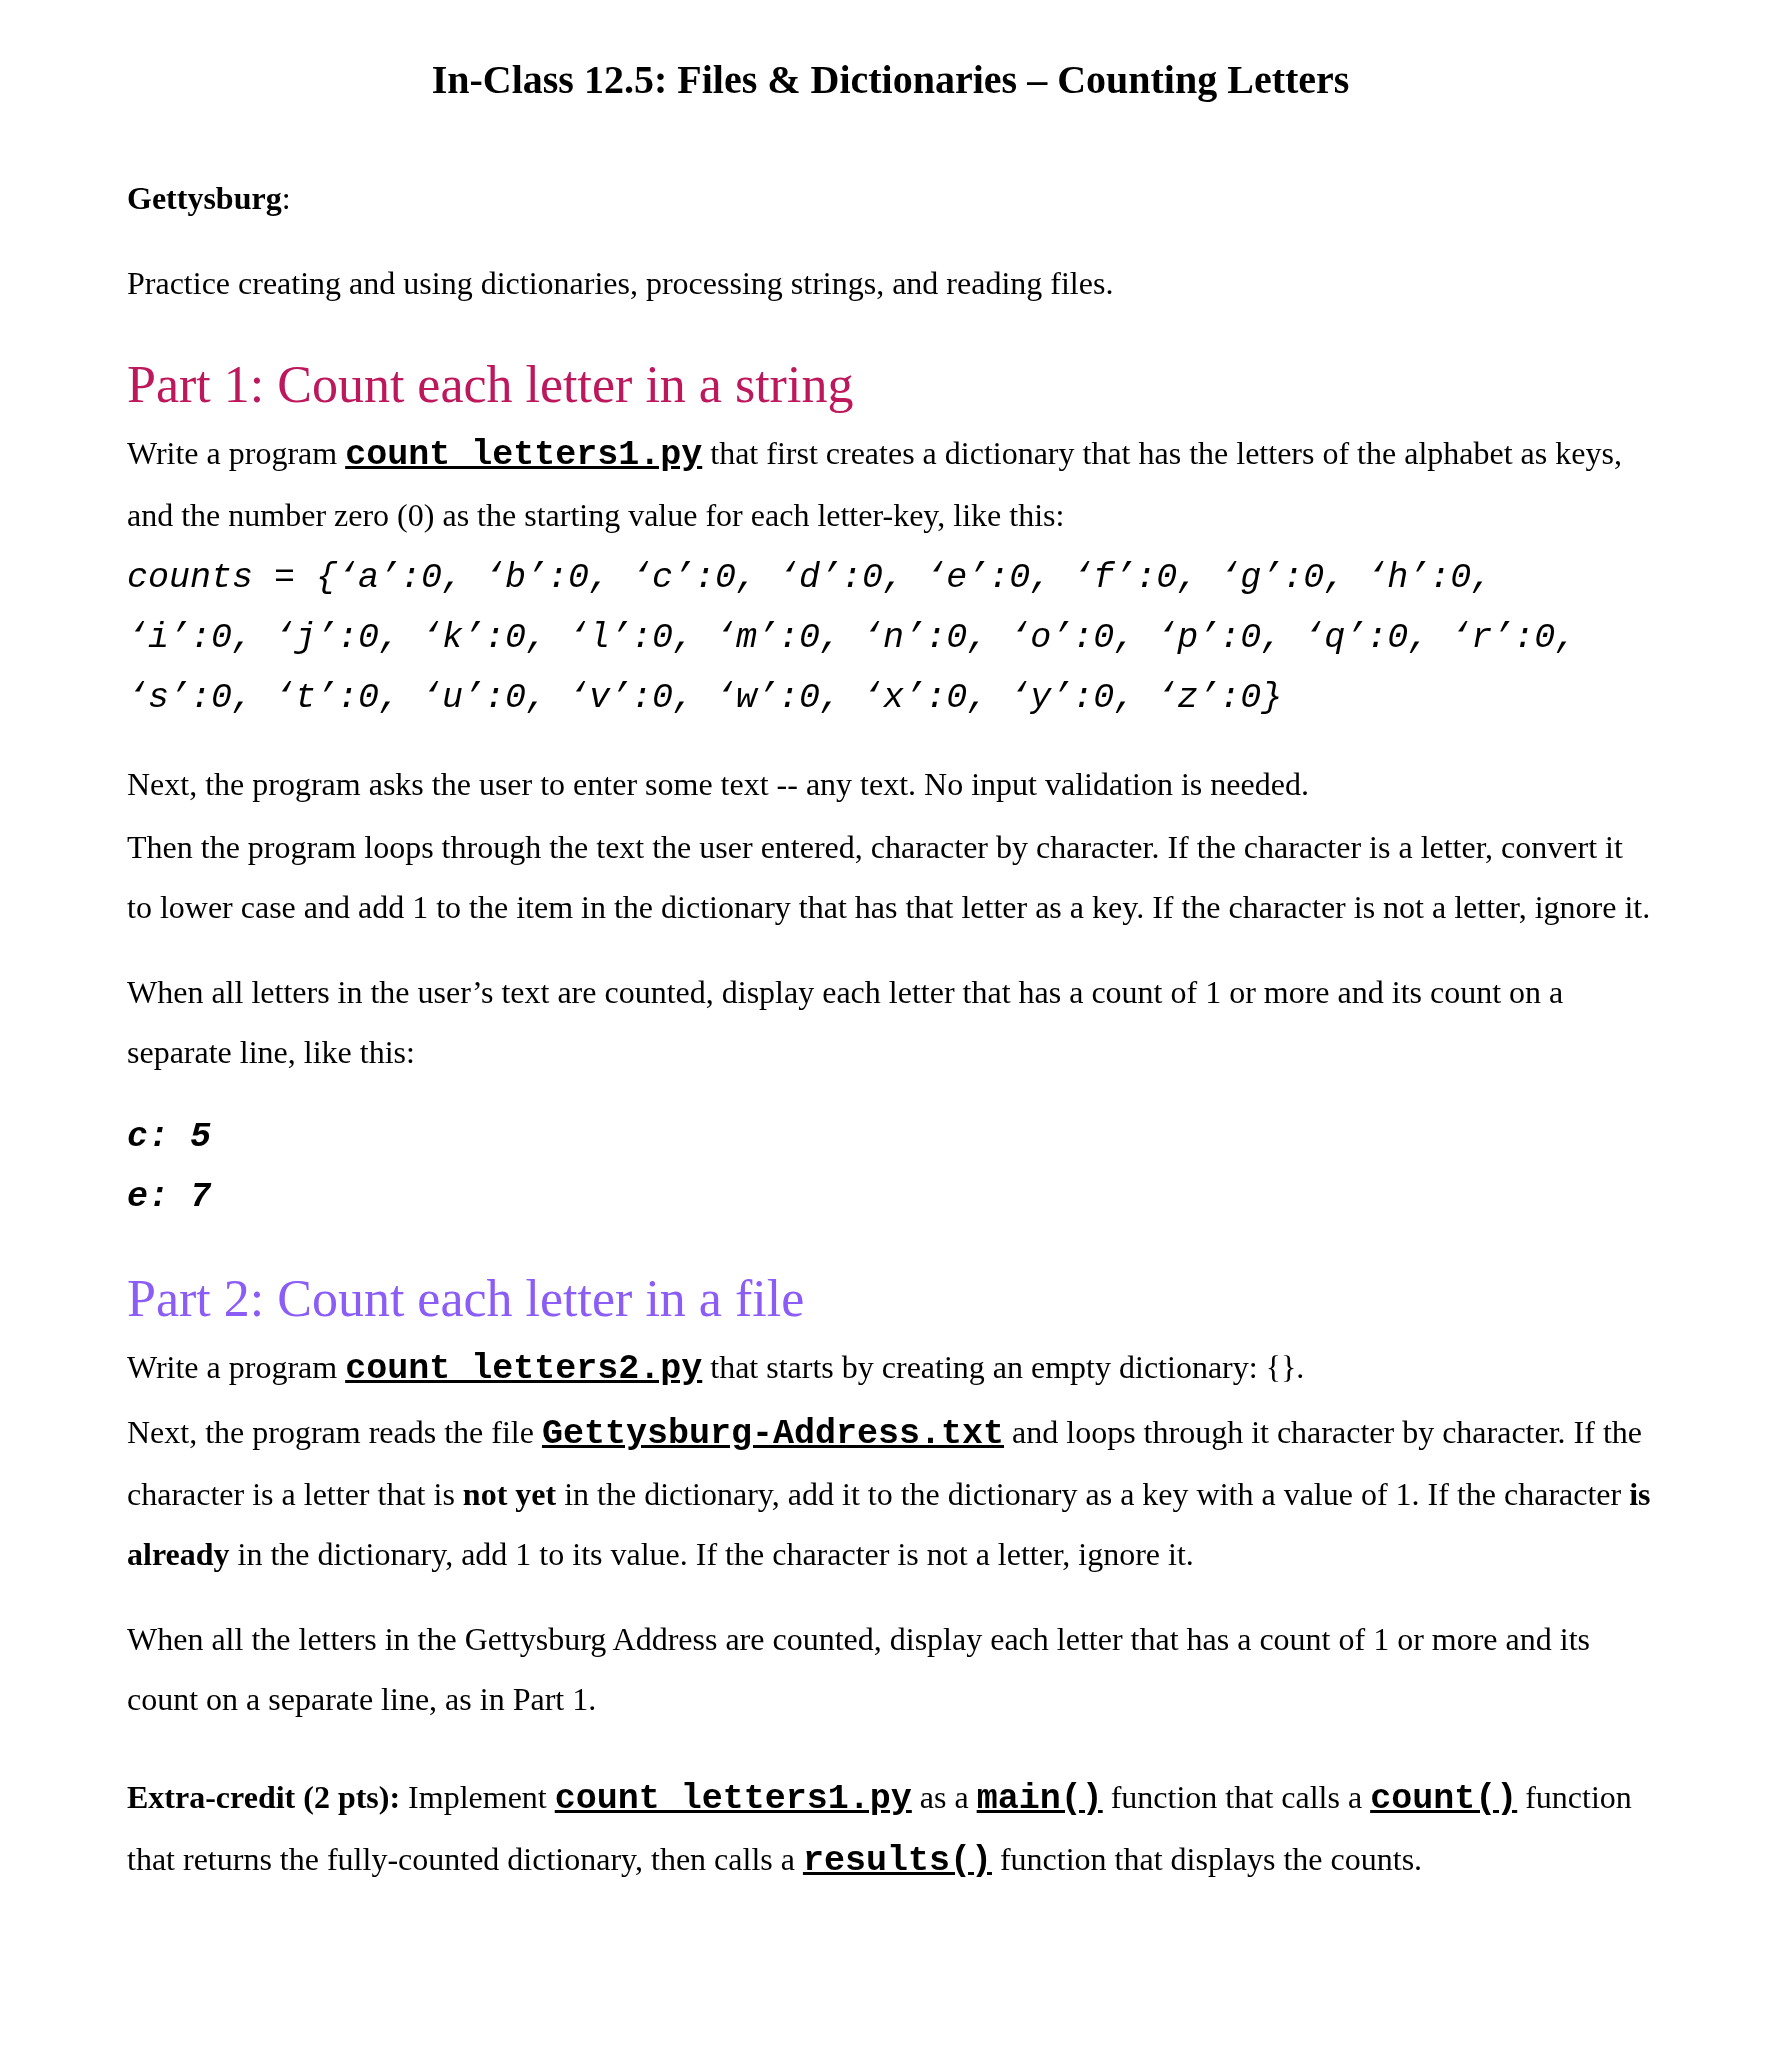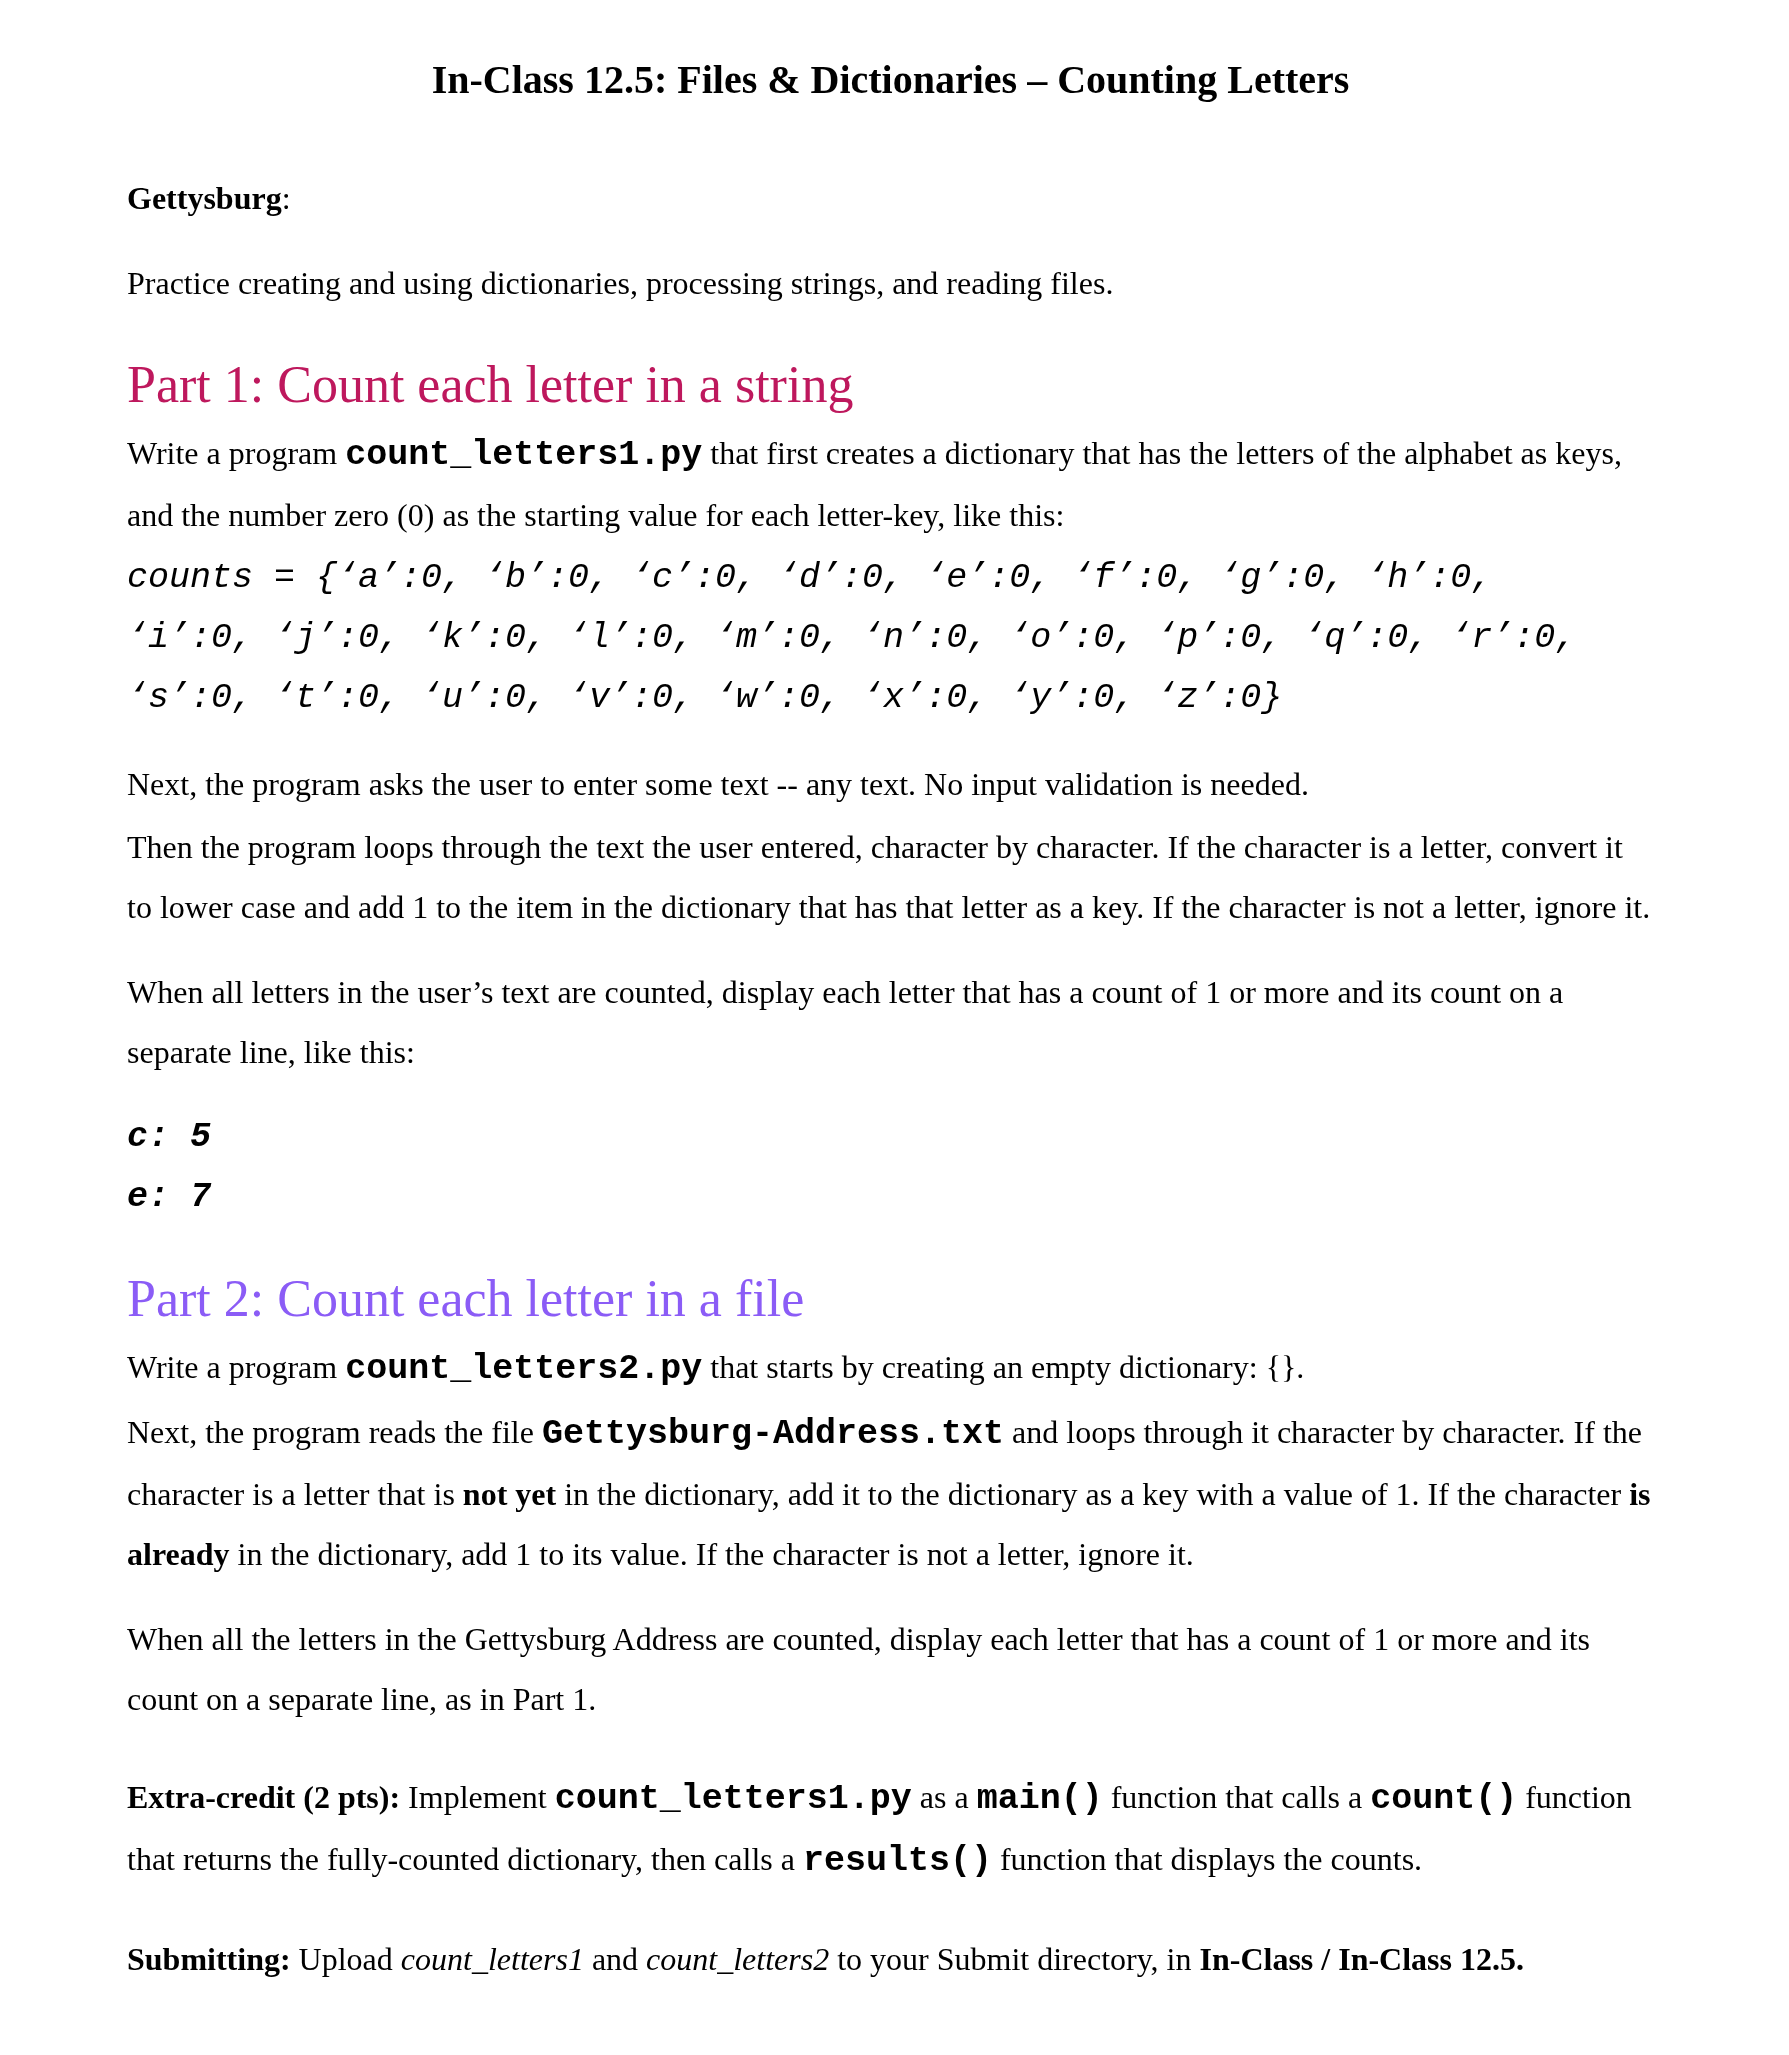--- a/index.html
+++ b/index.html
@@ -22,21 +22,21 @@
     margin:38px 0 5px 0;
   }
   .codeblock {
     font-family:"Liberation Mono", monospace;
     font-size:35px; line-height:60px; margin:0 0 25.5px 0;font-style:italic;
   }
   .codeblock.sample { font-weight:bold; margin-bottom:0; }
   .code-line { white-space:pre; }
   .b  { font-weight:bold; }
   .i  { font-style:italic; }
-  .bm { font-family:"Liberation Mono", monospace; font-size:35px; font-weight:bold; }
+  .bm { font-family:"Liberation Mono", monospace; font-size:35px; font-weight:bold;text-decoration:underline; }
 </style>
 </head>
 <body>
 
 <div class="page">
 
   <div class="doc-title">In-Class 12.5: Files &amp; Dictionaries – Counting Letters</div>
 
   <p><span class="b">Gettysburg</span><span>:</span></p>
 
@@ -66,16 +66,15 @@
   <div class="h1" style="color: #8b5cf6;">Part 2: Count each letter in a file</div>
 
   <p class="no-gap"><span>Write a program </span><span class="bm">count_letters2.py</span><span> that starts by creating an empty dictionary: {}.</span></p>
 
   <p><span>Next, the program reads the file </span><span class="bm">Gettysburg-Address.txt</span><span> and loops through it character by character.  If the character is a letter that is </span><span class="b">not yet</span><span> in the dictionary, add it to the dictionary as a key with a value of 1.  If the character </span><span class="b">is already</span><span> in the dictionary, add 1 to its value.  If the character is not a letter, ignore it.</span></p>
 
   <p style="margin-bottom:38px;">When all the letters in the Gettysburg Address are counted, display each letter that has a count of 1 or more and its count on a separate line, as in Part 1.</p>
 
   <p style="margin-bottom:38px;"><span class="b">Extra-credit (2 pts):</span><span> Implement </span><span class="bm">count_letters1.py</span><span> as a </span><span class="bm">main()</span><span> function that calls a </span><span class="bm">count()</span><span> function that returns the fully-counted dictionary,  then calls a </span><span class="bm">results()</span><span> function that displays the counts.</span></p>
 
-  <p><span class="b">Submitting:</span><span> Upload </span><span class="i">count_letters1</span><span> and </span><span class="i">count_letters2</span><span> to your Submit directory, in </span><span class="b">In-Class / In-Class 12.5.</span></p>
 
 </div>
 
 
 </body></html>

